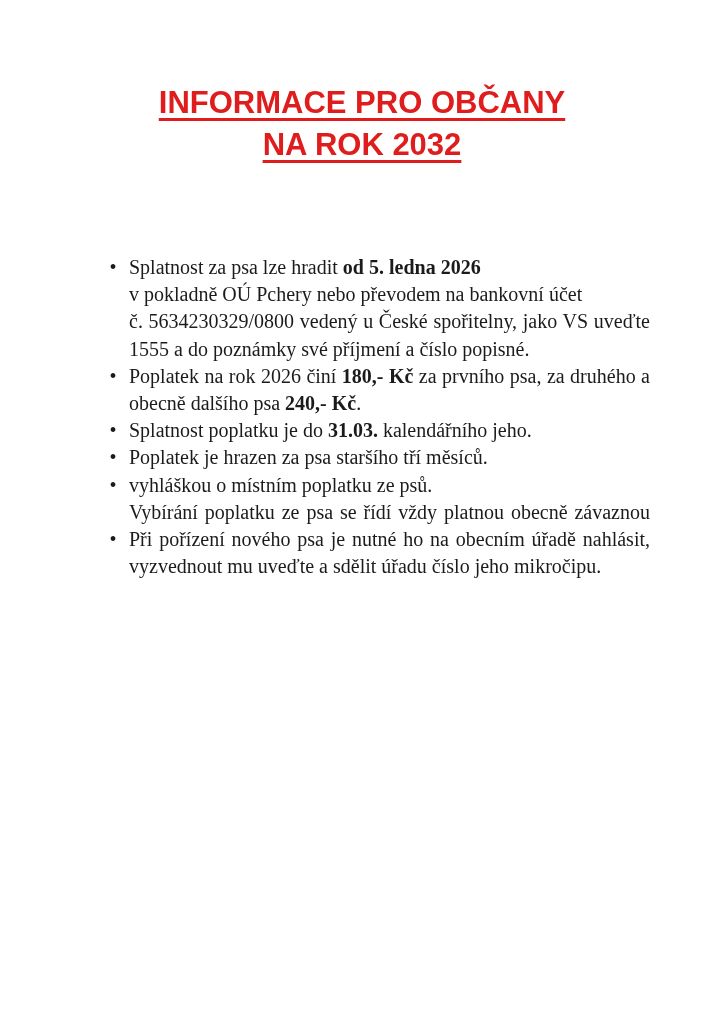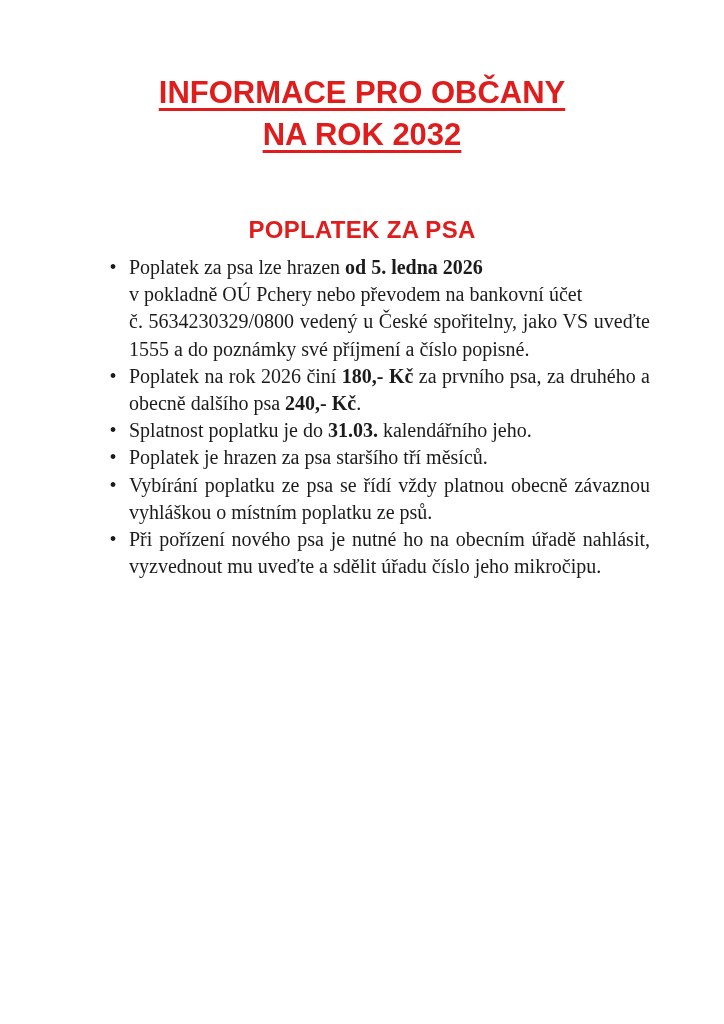--- a/index.html
+++ b/index.html
@@ -11,21 +11,21 @@
     position: relative;
     width: 724px;
     height: 1024px;
     background: #ffffff;
     overflow: hidden;
     font-family: "Liberation Serif", serif;
     color: #1b1b1b;
   }
   .doc-title {
     position: absolute;
-    top: 72px;
+    top: 82px;
     left: 0;
     width: 724px;
     text-align: center;
     font-family: "Liberation Sans", sans-serif;
     font-weight: bold;
     font-size: 31px;
     line-height: 42px;
     color: #e01d1d;
   }
   .doc-title .title-line {
@@ -81,27 +81,26 @@
 </head>
 <body>
 
 <div class="page">
 
   <div class="doc-title">
     <div class="title-line">INFORMACE PRO OBČANY</div>
     <div class="title-line">NA ROK 2032</div>
   </div>
 
-  <div class="section-heading">POPLATEK ZA PSA</div>
 
   <div class="bullet-list">
       <div class="bullet-item">
         <span class="bullet-marker">•</span>
         <div class="bullet-content">
-          <div class="line"><span class="seg">Poplatek za psa lze hrazen </span><span class="seg-bold">od 5. ledna 2026</span></div>
+          <div class="line"><span class="seg">Splatnost za psa lze hradit </span><span class="seg-bold">od 5. ledna 2026</span></div>
           <div class="line"><span class="seg">v pokladně OÚ Pchery nebo převodem na bankovní účet</span></div>
           <div class="line justify"><span class="seg">č. 5634230329/0800 vedený u České spořitelny, jako VS uveďte</span></div>
           <div class="line"><span class="seg">1555 a do poznámky své příjmení a číslo popisné.</span></div>
         </div>
       </div>
       <div class="bullet-item">
         <span class="bullet-marker">•</span>
         <div class="bullet-content">
           <div class="line justify"><span class="seg">Poplatek na rok 2026 činí </span><span class="seg-bold">180,- Kč</span><span class="seg"> za prvního psa, za druhého a</span></div>
           <div class="line"><span class="seg">obecně dalšího psa </span><span class="seg-bold">240,- Kč</span><span class="seg">.</span></div>
@@ -115,22 +114,22 @@
       </div>
       <div class="bullet-item">
         <span class="bullet-marker">•</span>
         <div class="bullet-content">
           <div class="line"><span class="seg">Poplatek je hrazen za psa staršího tří měsíců.</span></div>
         </div>
       </div>
       <div class="bullet-item">
         <span class="bullet-marker">•</span>
         <div class="bullet-content">
+          <div class="line"><span class="seg">vyhláškou o místním poplatku ze psů.</span></div>
           <div class="line justify"><span class="seg">Vybírání poplatku ze psa se řídí vždy platnou obecně závaznou</span></div>
-          <div class="line"><span class="seg">vyhláškou o místním poplatku ze psů.</span></div>
         </div>
       </div>
       <div class="bullet-item">
         <span class="bullet-marker">•</span>
         <div class="bullet-content">
           <div class="line justify"><span class="seg">Při pořízení nového psa je nutné ho na obecním úřadě nahlásit,</span></div>
           <div class="line"><span class="seg">vyzvednout mu uveďte a sdělit úřadu číslo jeho mikročipu.</span></div>
         </div>
       </div>
     </div>

